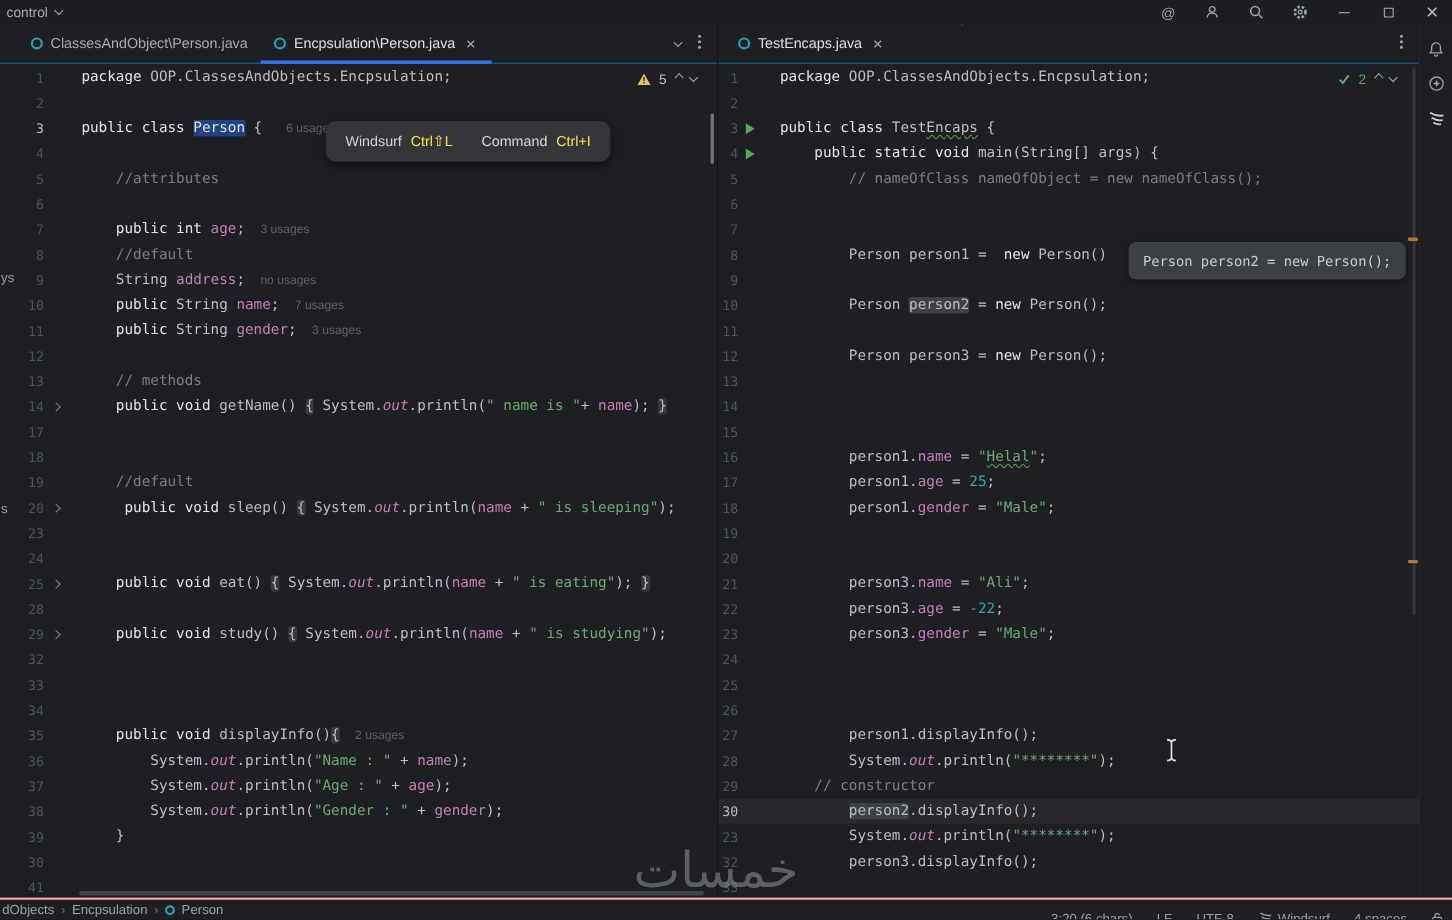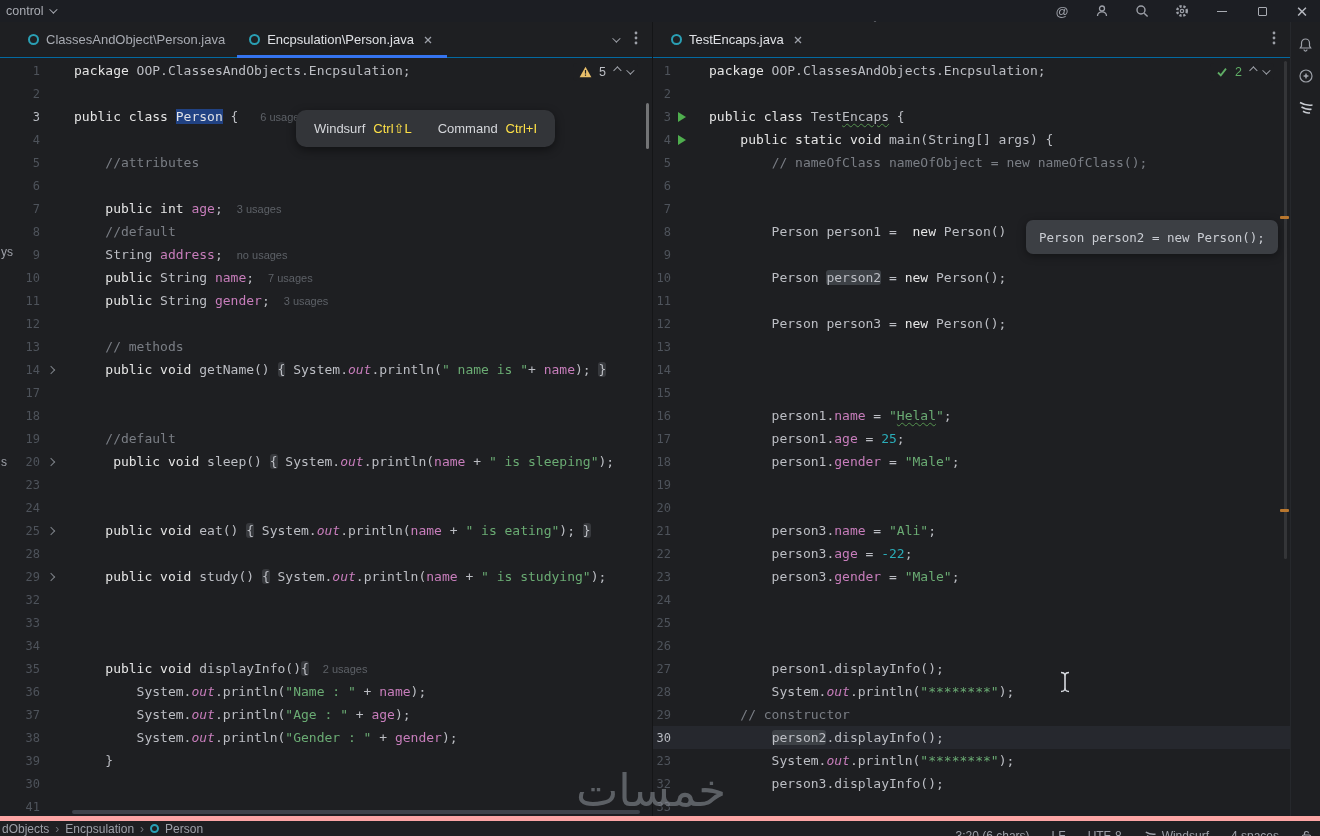--- a/index.html
+++ b/index.html
@@ -92,21 +92,21 @@
   .stripe-mark { position:absolute; right:1px; width:9px; height:3px; background:#b9772e; border-radius:1px; }
   .hscroll { position:absolute; left:72px; right:12px; bottom:2px; height:4px; background:#3f434a; border-radius:2px; }
 
   
   .right-strip { position:absolute; right:0; top:22px; bottom:20px; width:30px; background:#1e1f22; border-left:1px solid #26282c;
     display:flex; flex-direction:column; align-items:center; color:#9da0a8; }
   .strip-icon { margin-top:12px; display:flex; align-items:center; justify-content:center; width:20px; height:20px; }
   .strip-icon.w-logo { color:#c8cbd1; }
 
   
-  .statusbar { position:absolute; left:0; right:0; bottom:0; height:20px; background:#1e1f22; border-top:5px solid #fca5a5;
+  .statusbar { position:absolute; left:0; right:0; bottom:0; height:20px; background:#1e1f22; border-top:2px solid #fca5a5;
     display:flex; align-items:center; font-size:12px; color:#9da0a8; padding-right:8px; }
   .crumbs { display:flex; align-items:center; gap:6px; padding-left:2px; }
   .crumb-sep { color:#6f7278; }
   .crumbs .class-ring { width:9px; height:9px; border-width:2px; }
   .sb-right { margin-left:auto; display:flex; align-items:center; gap:22px;margin-top:15px; }
   .sb-item { display:flex; align-items:center; gap:5px; }
 
   
   .edge-frag { position:absolute; left:1px; font-size:12px; color:#9da0a8; z-index:5; }
   .watermark { position:absolute; left:576px; top:764px; font-size:45px; color:#9ba0a8; opacity:.5;

